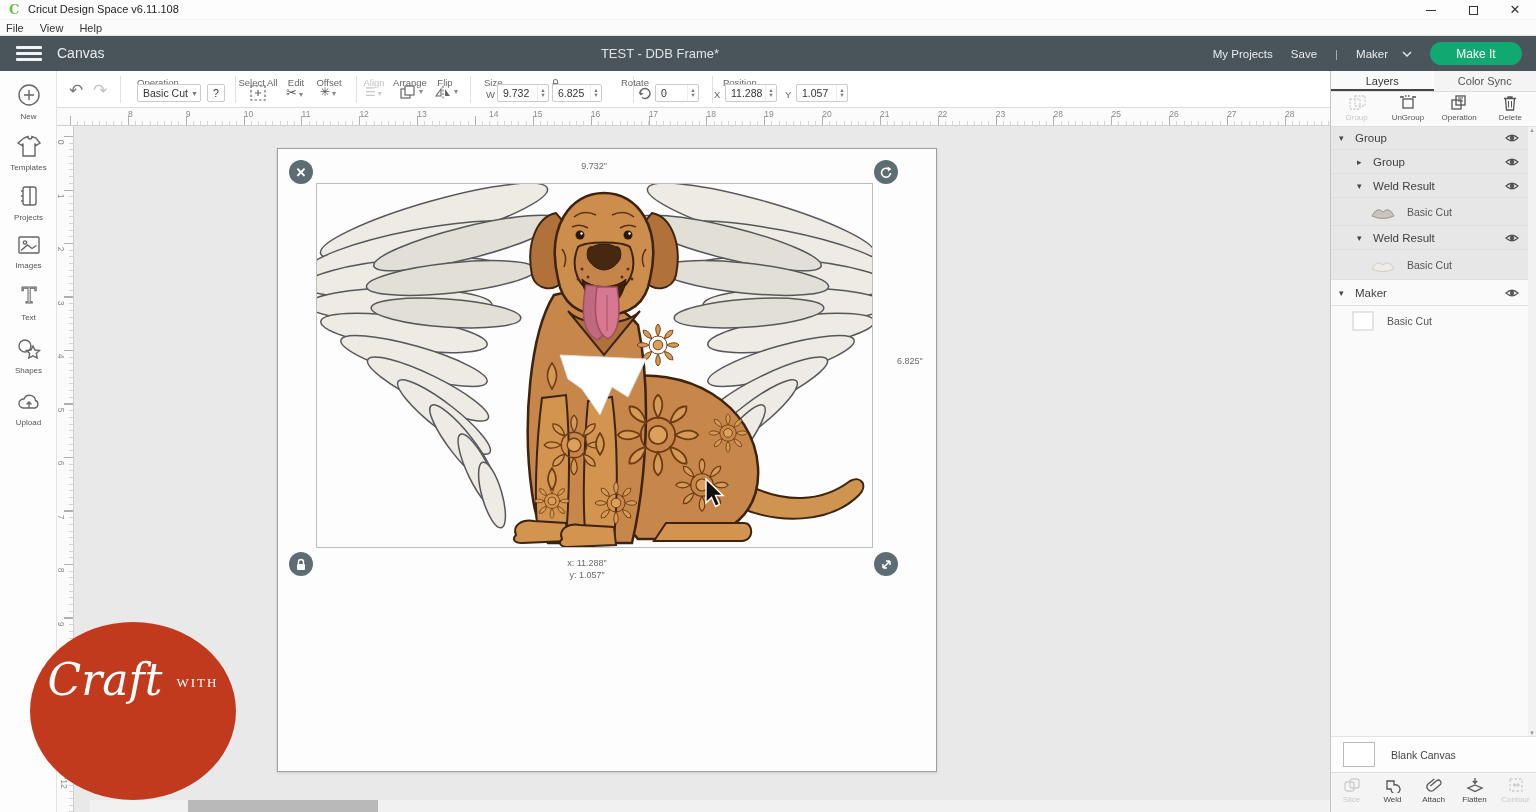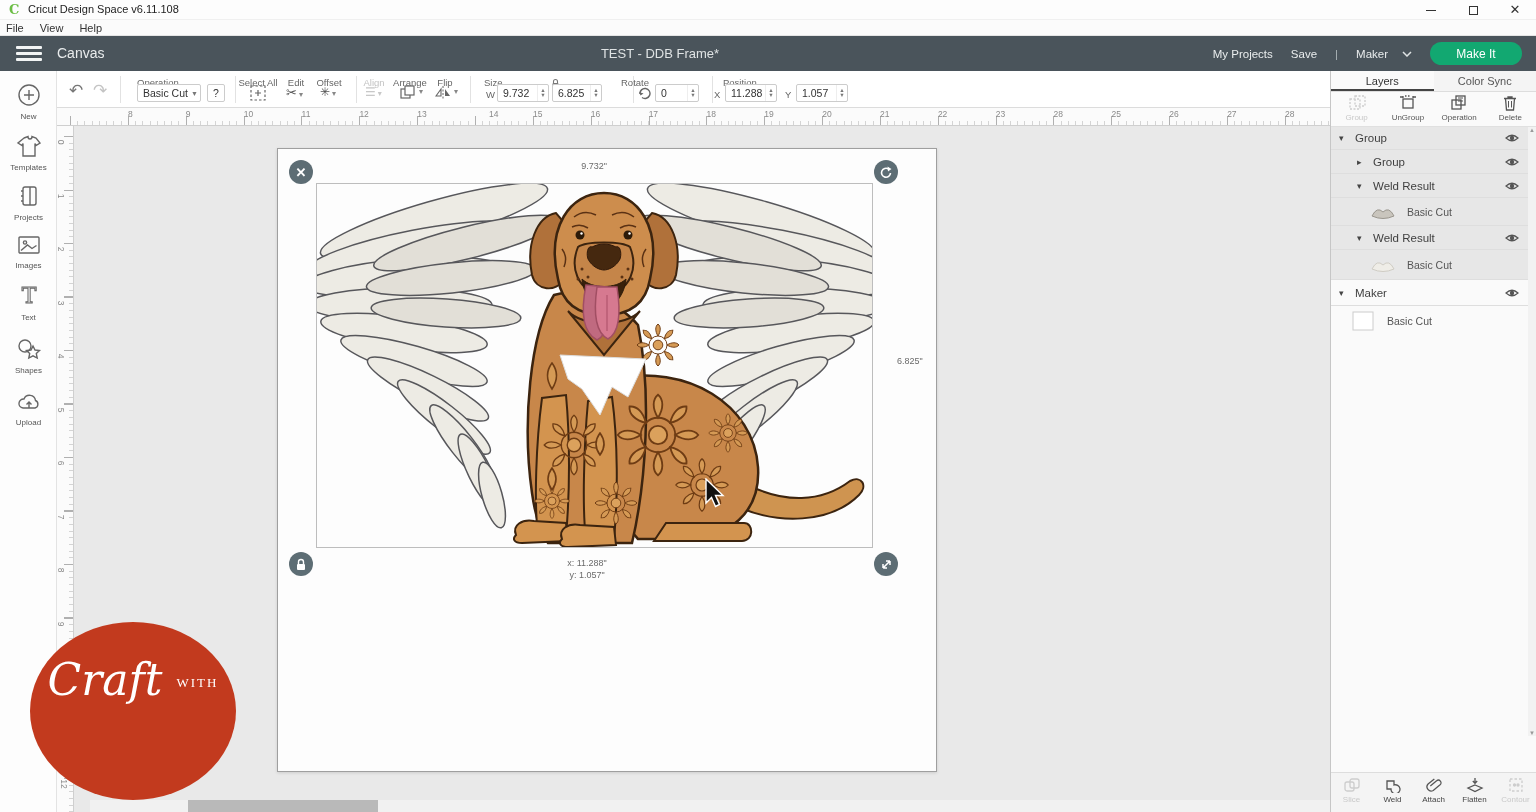--- a/index.html
+++ b/index.html
@@ -614,20 +614,24 @@
       </span>
       <span class="sub">Basic Cut</span>
     </div>
   </div>
 
   <div class="rscroll">
     <span class="up">▲</span>
     <span class="dn">▼</span>
   </div>
 
+  <div class="blankrow">
+    <span class="swatch"></span>
+    <span class="lbl">Blank Canvas</span>
+  </div>
 
   <div class="rbottom">
     <div class="rbot disabled">
       <svg width="18" height="16">
           <rect x="2" y="5" width="9" height="9" rx="2"></rect>
           <rect x="7" y="2" width="9" height="9" rx="2"></rect>
         </svg>
       <span class="lbl">Slice</span>
     </div>
     <div class="rbot">

